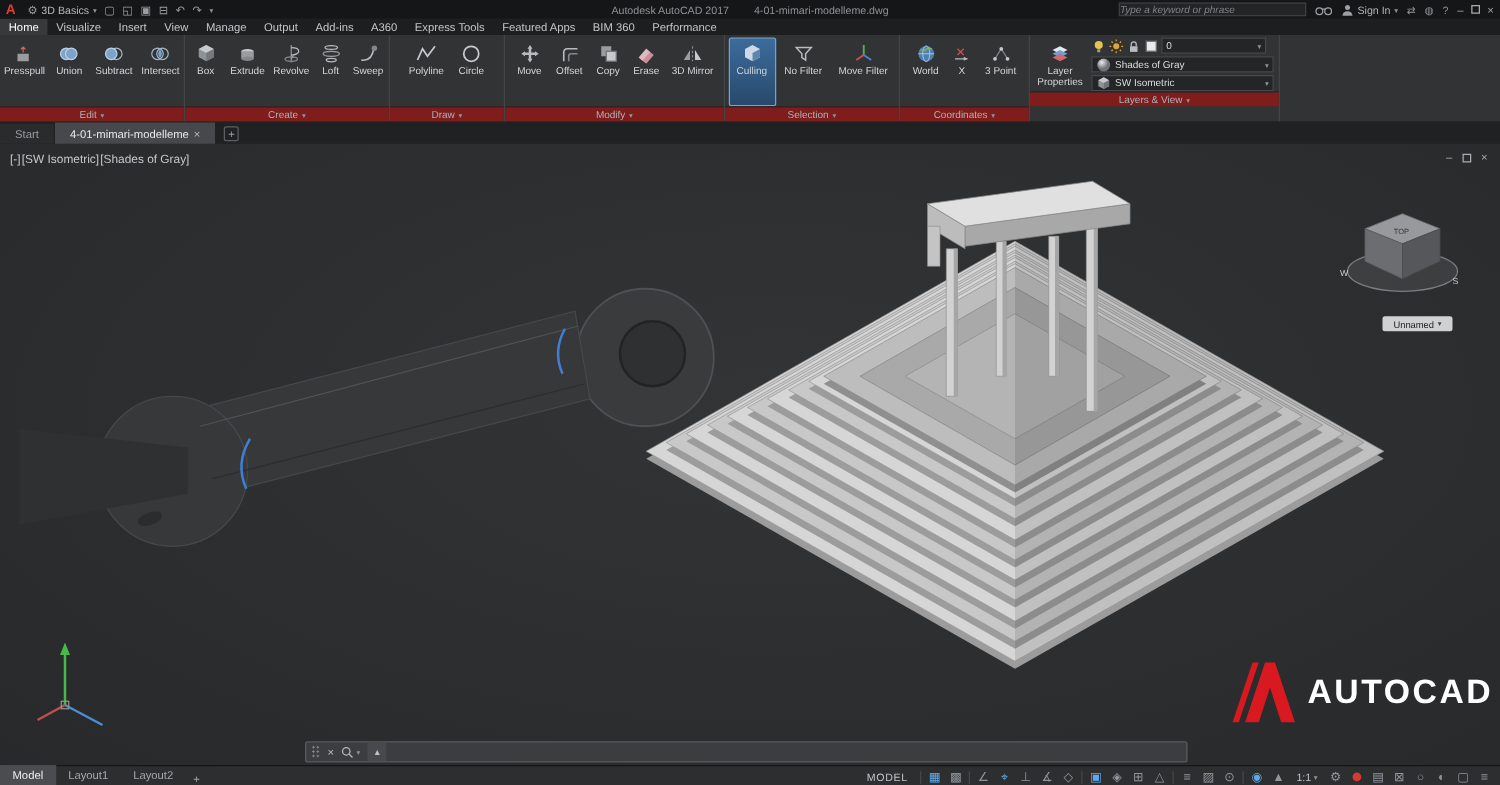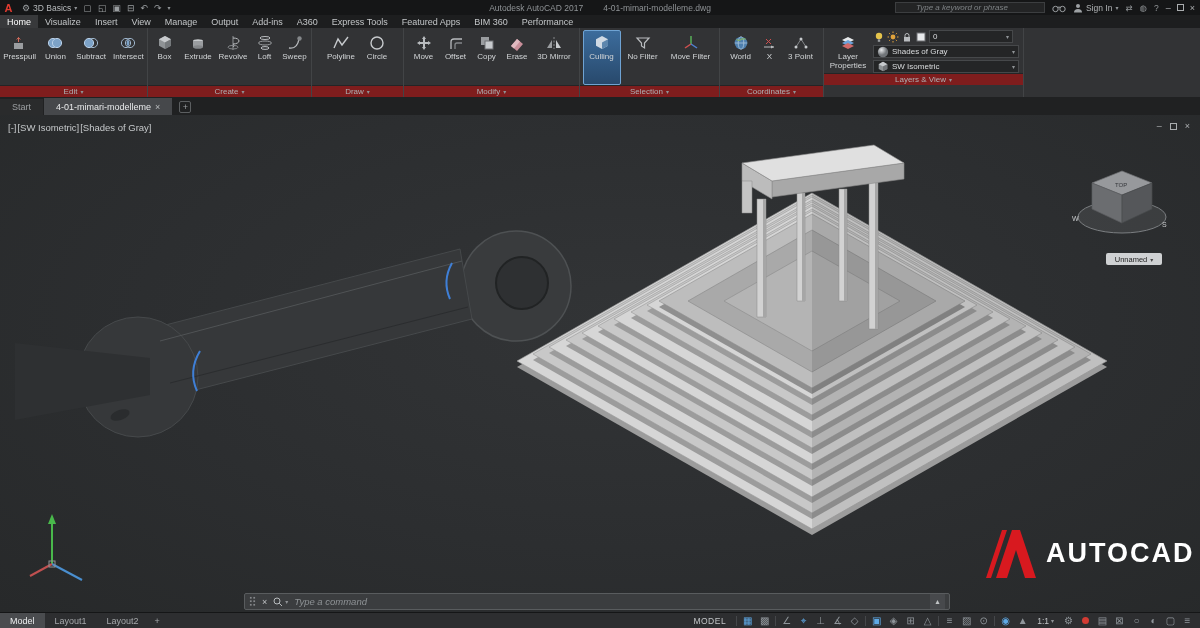--- a/index.html
+++ b/index.html
@@ -7,21 +7,21 @@
 body{position:relative;background:#2c2e30;font-family:"Liberation Sans",sans-serif;overflow:hidden;color:#d0d3d5}
 svg{display:block}
 
 .titlebar{position:absolute;top:0;left:0;right:0;height:15px;background:#151617;display:flex;align-items:center;font-size:8.5px;color:#94989b;z-index:30}
 .app-a{width:17px;height:15px;display:flex;align-items:center;justify-content:center;color:#e23b30;font-weight:bold;font-size:11px}
 .qat{display:flex;align-items:center;gap:6px;padding:0 5px;z-index:2}
 .qat .qi{color:#9a9ea1;font-size:9px}
 .ws{display:flex;align-items:center;gap:3px;color:#b7babc}
 .tb-title{position:absolute;left:0;right:0;top:0;height:15px;display:flex;align-items:center;justify-content:center;gap:20px;color:#8f9396;pointer-events:none}
 .tb-right{margin-left:auto;display:flex;align-items:center;gap:7px;padding-right:5px;z-index:2}
-.searchbox{display:flex;align-items:center;gap:4px;width:150px;height:11px;background:#232425;border:1px solid #3c3e40;padding:0 20px;color:#7f8386;font-style:italic;font-size:8px}
+.searchbox{display:flex;align-items:center;gap:4px;width:150px;height:11px;background:#232425;border:1px solid #3c3e40;padding:0 0;color:#7f8386;font-style:italic;font-size:8px}
 .signin{display:flex;align-items:center;gap:3px;color:#b0b3b5}
 .winbtns{display:flex;gap:6px;align-items:center;color:#aaadaf;font-size:9px}
 .restore{width:7px;height:7px;border:1px solid #aaadaf;display:inline-block}
 .caret{font-size:6px;color:#8f9396}
 
 .tabrow{position:absolute;top:15px;left:0;right:0;height:13px;background:#1d1e1f;display:flex;align-items:stretch;font-size:9px;color:#c3c6c8;z-index:29}
 .rtab{padding:0 7px;display:flex;align-items:center}
 .rtab.active{background:#38393b;color:#fff}
 
 .ribbon{position:absolute;top:28px;left:0;right:0;height:69px;background:#323335;display:flex;z-index:28}
@@ -54,21 +54,21 @@
 .ucs-pill .caret{color:#444}
 .ucsicon{position:absolute;bottom:28px;left:22px}
 
 .cmdbar{position:absolute;top:593px;left:244px;width:706px;height:17px;background:#3b3d3f;border:1px solid #595c5e;border-radius:2px;display:flex;align-items:center;gap:6px;padding:0 4px;z-index:31}
 .grip{width:7px;height:11px;background-image:radial-gradient(circle,#85888b 0.8px,transparent 1px);background-size:3.5px 3.5px}
 .cmd-x{color:#c0c3c5;font-size:9px}
 .cmd-mag{display:flex;align-items:center;gap:2px}
 .cmd-input{flex:1;color:#8e9295;font-size:9.5px;font-style:italic}
 .cmd-up{width:15px;height:15px;background:#47494c;color:#c0c3c5;display:flex;align-items:center;justify-content:center;font-size:8px}
 
-.statusbar{position:absolute;top:612px;left:0;right:0;height:16px;background:#2d2e30;border-top:1px solid #151617;display:flex;align-items:center;font-size:9px;z-index:30}
+.statusbar{position:absolute;top:612px;left:0;right:0;height:16px;background:#2d2e30;border-top:1px solid #151617;display:flex;align-items:flex-end;font-size:9px;z-index:30}
 .sbtab{height:16px;display:flex;align-items:center;padding:0 10px;color:#a4a7aa}
 .sbtab.active{background:#4a4c4f;color:#eceeef}
 .sb-plus{color:#a4a7aa;padding:0 6px}
 .sb-right{margin-left:auto;display:flex;align-items:center;padding-right:4px}
 .sb-model{color:#c2c5c7;font-size:8.5px;letter-spacing:.5px;padding:0 8px}
 .sic{width:17px;text-align:center;color:#8f959a;font-size:10px}
 .sic.on{color:#5ea9e6}
 .sb-scale{display:flex;align-items:center;gap:2px;color:#c2c5c7;padding:0 6px;font-size:8.5px}
 .sep{width:1px;height:10px;background:#45474a;margin:0 2px}
 .badge{width:7px;height:7px;background:#d23b33;border-radius:50%;display:inline-block}
@@ -610,21 +610,20 @@
 <div class="cmdbar">
   <span class="grip"></span>
   <span class="cmd-x">×</span>
   <span class="cmd-mag">
     <svg width="10" height="10" viewBox="0 0 10 10">
         <circle cx="4" cy="4" r="3" fill="none" stroke="#b7bbbe"></circle>
         <line x1="6.2" y1="6.2" x2="9" y2="9" stroke="#b7bbbe"></line>
       </svg>
     <span class="caret">▾</span>
   </span>
-  <span class="cmd-input">Type a command</span>
   <span class="cmd-up">▴</span>
 </div>
 
 <div class="statusbar">
   <span class="sbtab active">Model</span>
   <span class="sbtab">Layout1</span>
   <span class="sbtab">Layout2</span>
   <span class="sb-plus">+</span>
 
   <div class="sb-right">

